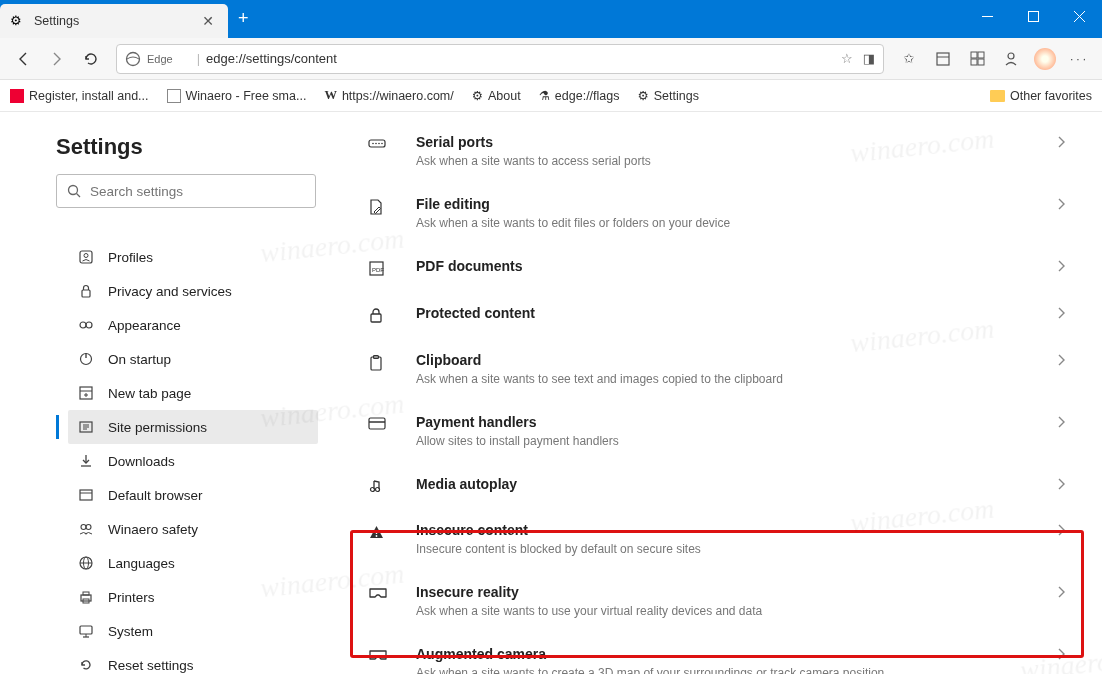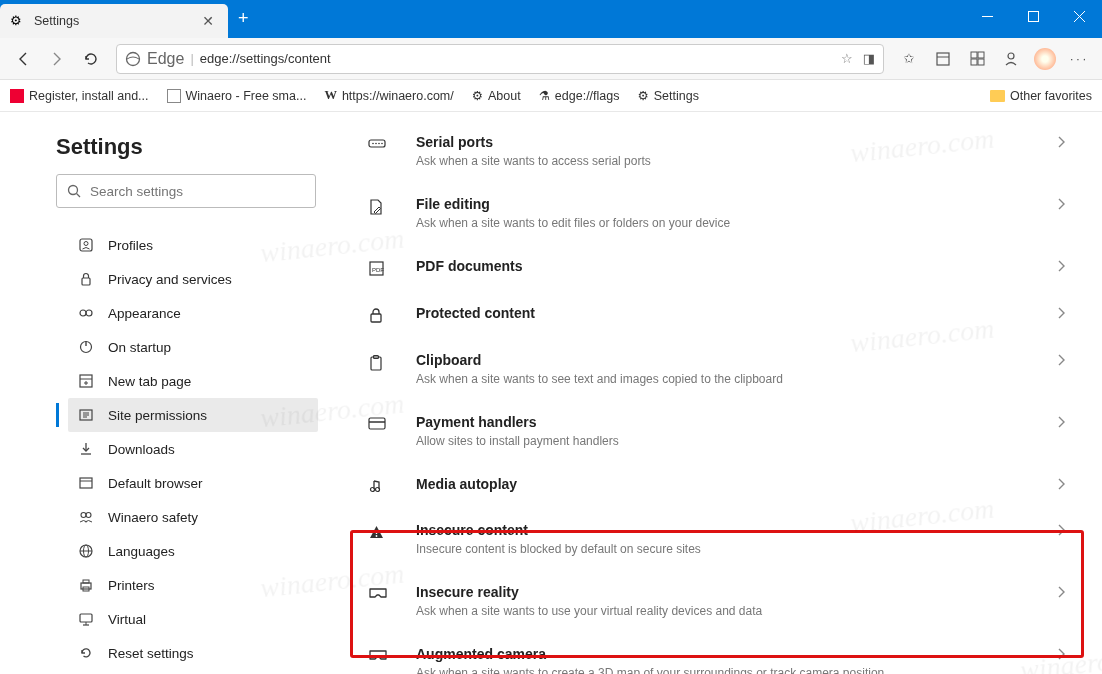--- a/index.html
+++ b/index.html
@@ -9,31 +9,31 @@
 .tab-icon { width: 16px; height: 16px; margin-right: 8px; }
 .tab-title { flex: 1; font-size: 12.5px; color: #333; }
 .tab-close { color: #555; font-size: 14px; padding: 0 4px; cursor: pointer; }
 .newtab { color: #fff; font-size: 18px; padding: 8px 10px; cursor: pointer; }
 .winctrls { margin-left: auto; display: flex; }
 .winctrl { width: 46px; height: 32px; display: flex; align-items: center; justify-content: center; color: #fff; cursor: pointer; }
 .toolbar { display: flex; align-items: center; background: #f7f7f7; height: 42px; padding: 0 6px; border-bottom: 1px solid #e2e2e2; }
 .tb-btn { width: 34px; height: 34px; display: flex; align-items: center; justify-content: center; color: #555; cursor: pointer; border-radius: 3px; }
 .address { flex: 1; display: flex; align-items: center; background: #fff; border: 1px solid #ccc; border-radius: 4px; height: 30px; margin: 0 8px; padding: 0 8px; }
 .addr-icon { width: 16px; height: 16px; margin-right: 6px; }
-.addr-prefix { color: #666; font-size: 16px; margin-right: 0; }
+.addr-prefix { color: #666; font-size: 11px; margin-right: 18px; }
 .addr-sep { color: #bbb; margin: 0 6px; }
 .addr-url { color: #333; font-size: 13px; flex: 1; }
 .addr-right { display: flex; align-items: center; gap: 10px; }
 .bookmarks { display: flex; align-items: center; background: #fff; height: 32px; padding: 0 10px; border-bottom: 1px solid #e8e8e8; gap: 18px; font-size: 12.5px; }
 .bk-item { display: flex; align-items: center; gap: 5px; color: #333; cursor: pointer; }
 .bk-right { margin-left: auto; }
 .content { display: flex; height: calc(674px - 38px - 42px - 32px); background: #fff; }
 .sidebar { width: 348px; padding: 22px 30px 0 56px; overflow: hidden; }
 .page-title { font-size: 22px; font-weight: 600; color: #222; margin-bottom: 14px; }
-.search-box { display: flex; align-items: center; border: 1px solid #bbb; border-radius: 3px; height: 34px; width: 260px; padding: 0 10px; margin-bottom: 20px; }
+.search-box { display: flex; align-items: center; border: 1px solid #bbb; border-radius: 3px; height: 34px; width: 260px; padding: 0 10px; margin-bottom: 32px; }
 .search-input { border: none; outline: none; flex: 1; font-size: 13.5px; margin-left: 8px; }
 .nav-list { list-style: none; }
 .nav-item { display: flex; align-items: center; height: 34px; padding: 0 10px; margin-left: 12px; color: #222; cursor: pointer; border-radius: 2px; font-size: 13.5px; }
 .nav-item.active { background: #eaeaea; position: relative; }
 .nav-item.active::before { content: ""; position: absolute; left: -12px; top: 5px; bottom: 5px; width: 3px; background: #0078d7; }
 .nav-icon { width: 18px; text-align: center; margin-right: 12px; color: #444; }
 .main { flex: 1; overflow-y: auto; padding: 8px 22px 20px 10px; position: relative; }
 .perm-row { display: flex; align-items: flex-start; padding: 14px 14px 14px 10px; cursor: pointer; position: relative; }
 .perm-icon { width: 38px; text-align: center; margin-right: 10px; color: #333; padding-top: 2px; }
 .perm-text { flex: 1; }
@@ -284,21 +284,21 @@
           <span>Printers</span>
         </li>
         <li class="nav-item">
           <span class="nav-icon">
             <svg width="16" height="16">
               <rect x="2" y="3" width="12" height="8" rx="1" fill="none" stroke="#444" stroke-width="1.2"></rect>
               <line x1="5" y1="14" x2="11" y2="14" stroke="#444" stroke-width="1.2"></line>
               <line x1="8" y1="11" x2="8" y2="14" stroke="#444"></line>
             </svg>
           </span>
-          <span>Virtual</span>
+          <span>System</span>
         </li>
         <li class="nav-item">
           <span class="nav-icon">
             <svg width="16" height="16">
               <path d="M4 8 a4 4 0 1 1 1.5 3" fill="none" stroke="#444" stroke-width="1.3"></path>
               <path d="M4 5 L4 8 L7 8" fill="none" stroke="#444" stroke-width="1.3"></path>
             </svg>
           </span>
           <span>Reset settings</span>
         </li>

